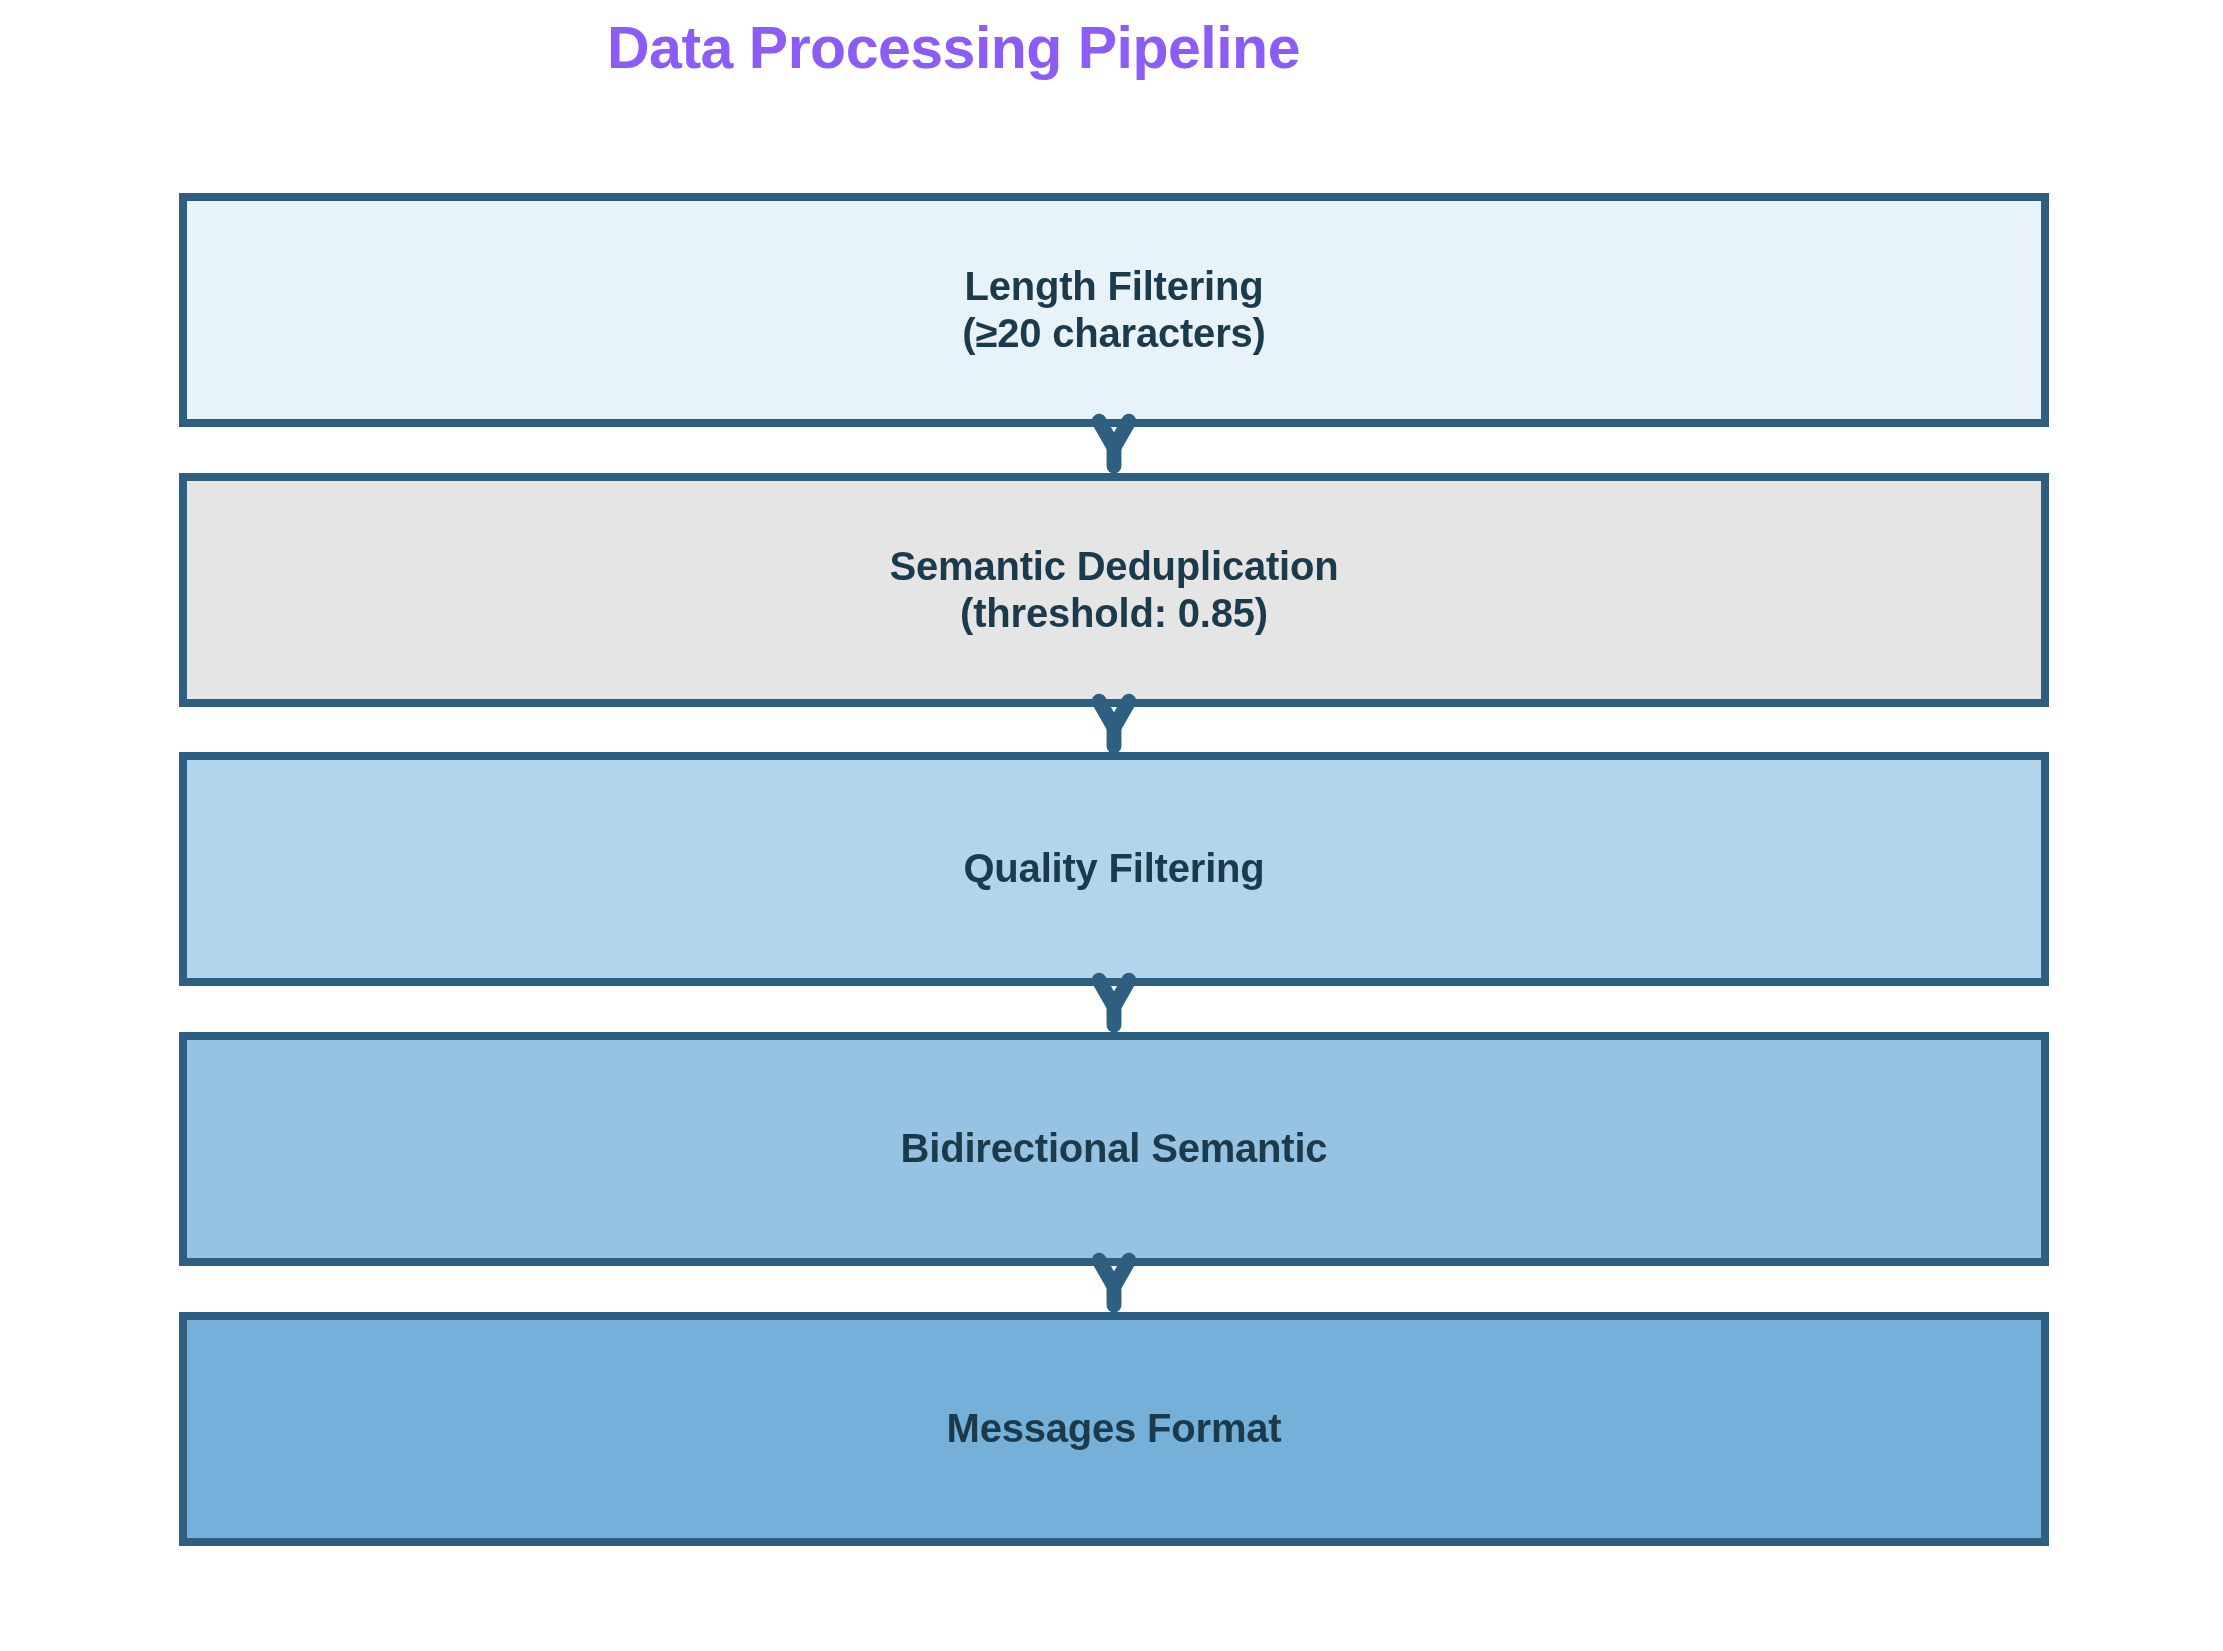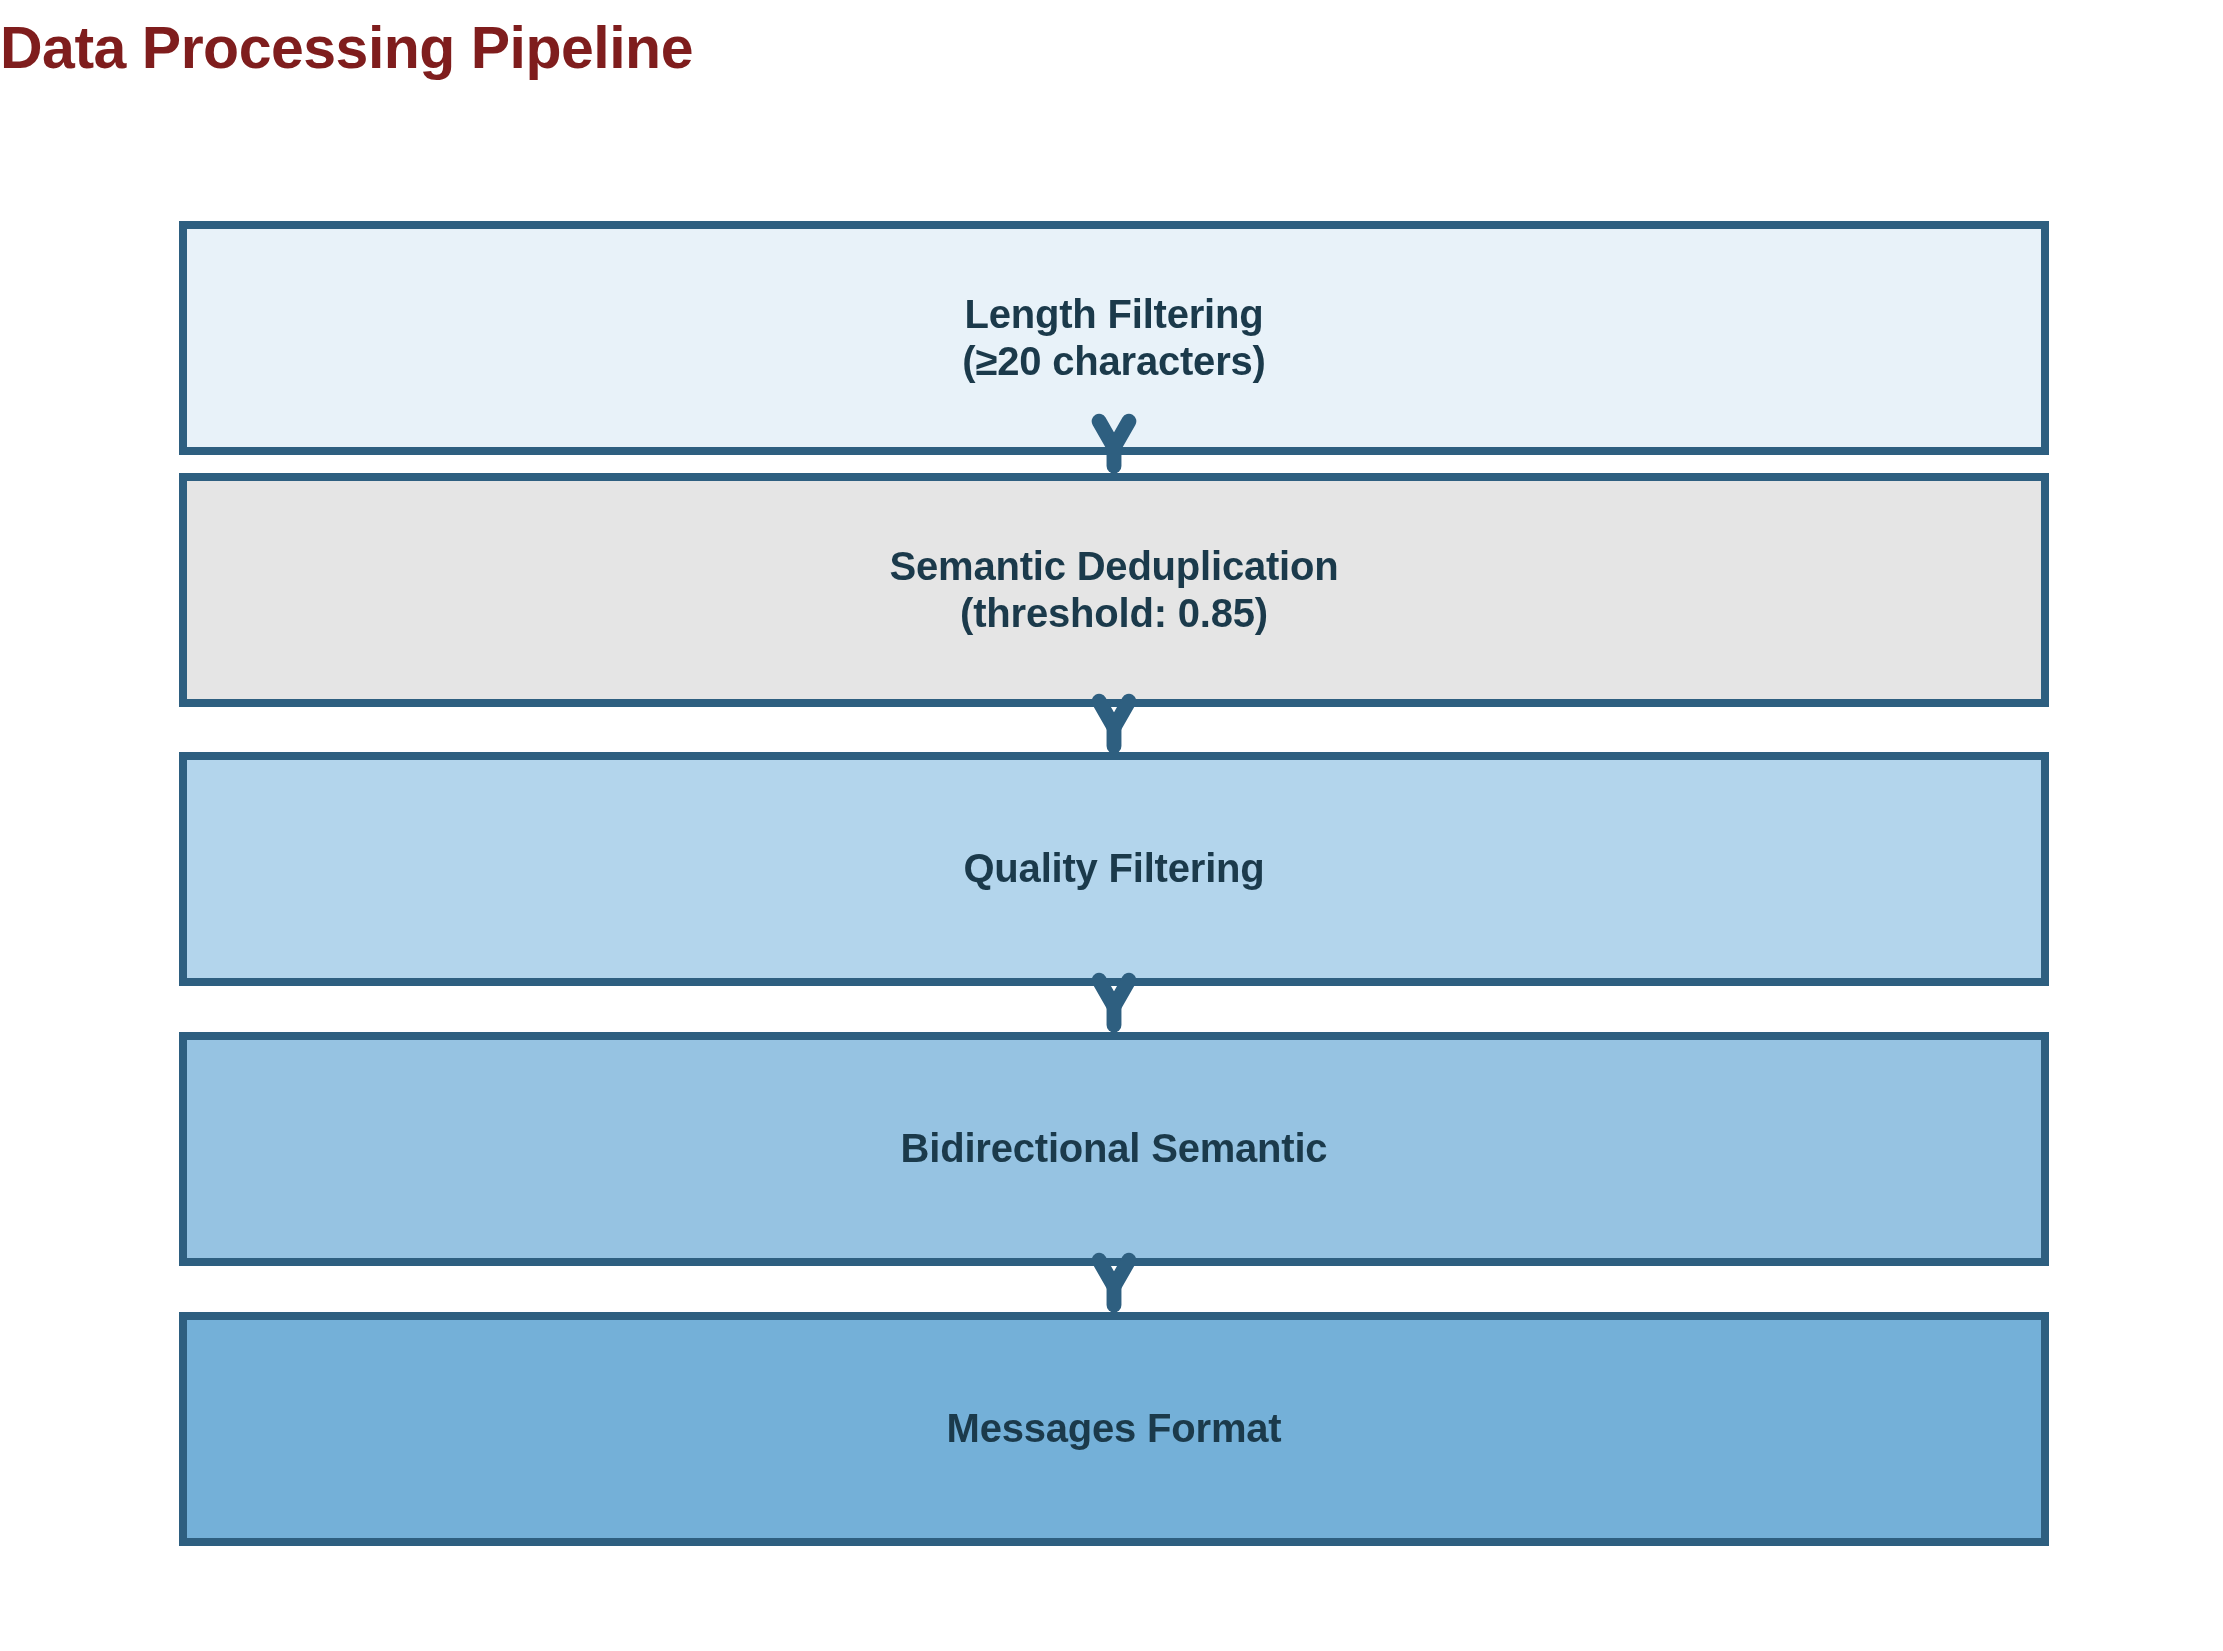--- a/index.html
+++ b/index.html
@@ -20,23 +20,24 @@
     height: 1652px;
     background: #ffffff;
   }
 
   
   .chart-title {
     position: absolute;
     left: 0;
     top: 15px;
     width: 1907px;
+    text-align: center;
     font-size: 59px;
     font-weight: bold;
-    color: #7f1d1d;
+    color: #8b5cf6;
     letter-spacing: -0.5px;
     line-height: 1.15;
     white-space: nowrap;
   }
 
   
   .pipeline {
     position: absolute;
     left: 179px;
     top: 193px;
@@ -83,21 +84,21 @@
 </head>
 <body>
 
 <div class="canvas">
 
   <div class="chart-title">Data Processing Pipeline</div>
 
   <div class="pipeline" style="height: 1353px;">
 
     <div class="stage-wrap" style="position: static;">
-      <div class="stage-box" id="box-0" style="background: rgb(232, 242, 249); border-color: rgb(46, 95, 128); position: absolute; left: 0px; top: 0px; margin-top: 28px;">
+      <div class="stage-box" id="box-0" style="background: rgb(232, 242, 249); border-color: rgb(46, 95, 128); position: absolute; left: 0px; top: 0px;">
         <span class="stage-label">Length Filtering
 (≥20 characters)</span>
       </div>
       <div class="connector" id="conn-0" style="position: absolute; left: 50%; top: 219px;">
         <svg width="56" height="67" viewBox="0 0 60 72">
           <path d="M14 10 L30 38 L46 10" fill="none" stroke="#2e5f80" stroke-width="16" stroke-linecap="round" stroke-linejoin="round"></path>
           <path d="M30 30 L30 58" fill="none" stroke="#2e5f80" stroke-width="16" stroke-linecap="round"></path>
         </svg>
       </div>
     </div>

